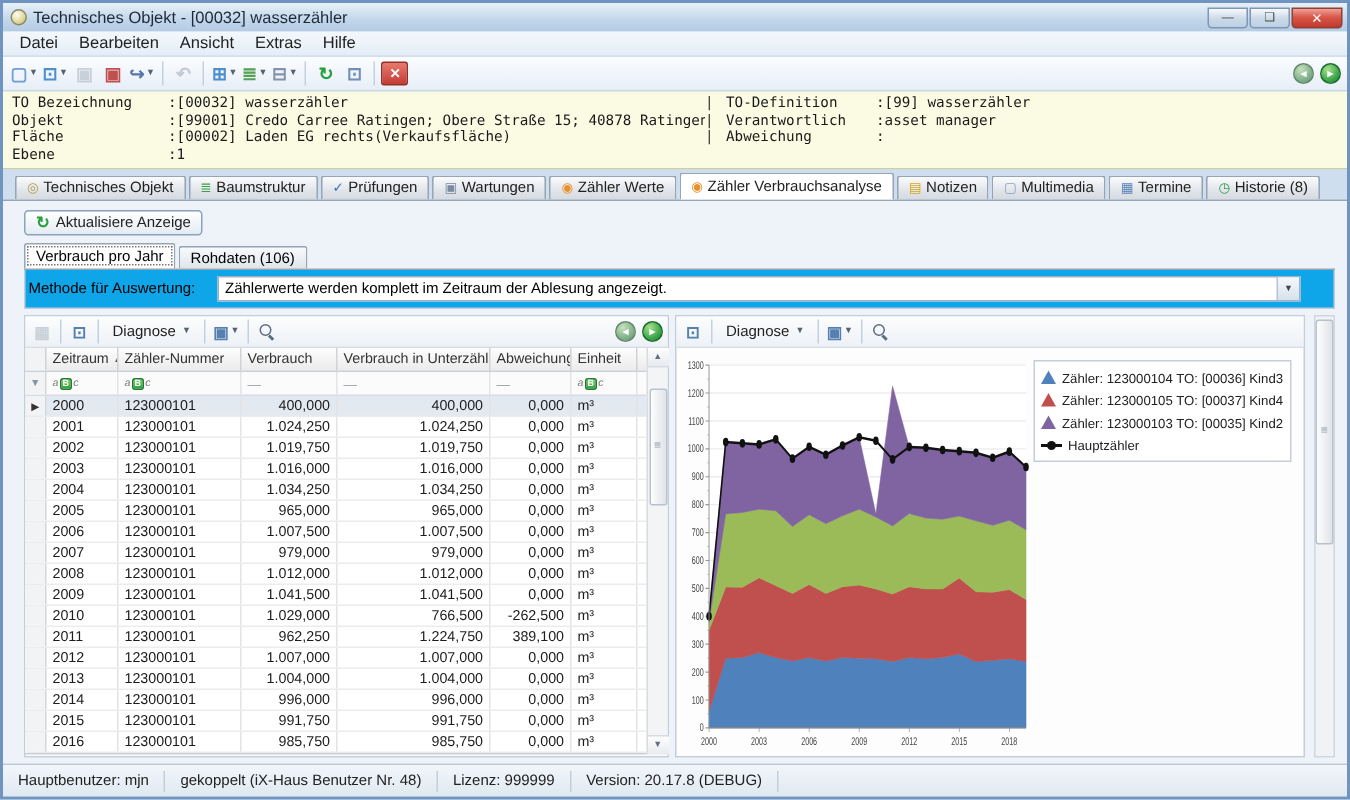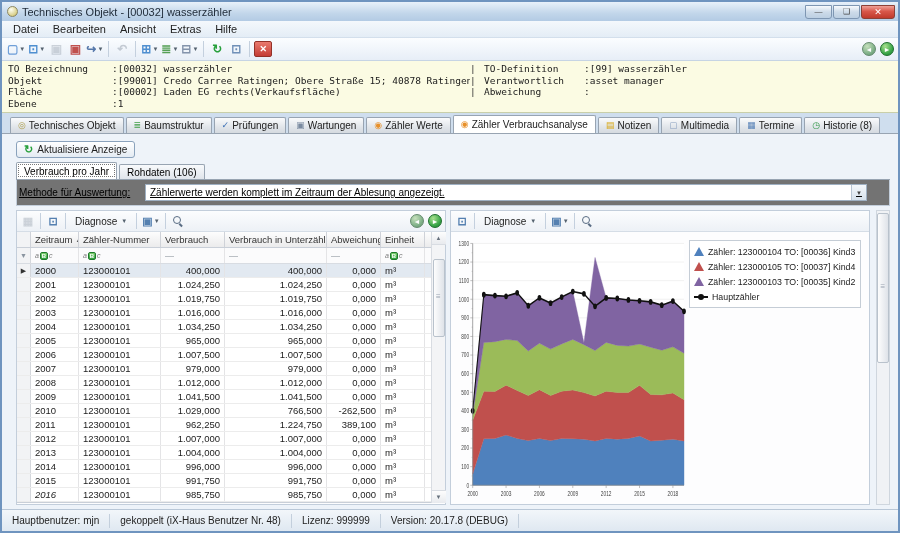--- a/index.html
+++ b/index.html
@@ -41,21 +41,21 @@
   .tabicon{font-size:9px;line-height:9px;}
   
   .tabpage{flex:1;background:#eef3f9;border-top:1px solid #98a4b2;display:flex;flex-direction:column;padding:5px 8px 4px 14px;position:relative;min-height:0;}
   .refresh-row{flex:0 0 20px;}
   .btn{display:inline-flex;align-items:center;gap:4px;height:17px;padding:0 7px;font-size:10px;color:#222;background:linear-gradient(#ffffff,#e4ebf3);border:1px solid #8aa2bc;border-radius:3px;}
   .btn .g{color:#28a03c;font-weight:bold;font-size:11px;}
   .subtabs{display:flex;align-items:flex-end;height:18px;gap:2px;flex:0 0 auto;margin-top:2px;}
   .subtab{height:15px;display:flex;align-items:center;padding:0 7px;font-size:10px;background:linear-gradient(#f8fafc,#e0e5eb);border:1px solid #98a4b2;border-bottom:none;border-radius:2px 2px 0 0;}
   .subtab.active{background:#fff;height:17px;outline:1px dotted #777;outline-offset:-3px;}
   .subpage-line{height:1px;background:#98a4b2;flex:0 0 auto;}
-  .method-row{display:flex;align-items:center;gap:8px;padding:4px 2px 4px 2px;flex:0 0 26px;font-size:10px;background:#737373;border:1px solid #c3cedb;border-top:none;text-decoration:underline;}
+  .method-row{display:flex;align-items:center;gap:8px;padding:4px 2px 4px 2px;flex:0 0 26px;font-size:10px;background:#0ea5e9;border:1px solid #c3cedb;border-top:none;}
   .method-label{width:118px;flex:0 0 auto;}
   .combo{flex:1;height:17px;border:1px solid #9fb0c2;background:#fff;display:flex;align-items:center;font-size:10px;padding-left:4px;margin-right:20px;}
   .combo .val{flex:1;}
   .combo .cbtn{width:15px;height:15px;background:linear-gradient(#f4f8fb,#d6e1ec);border-left:1px solid #b7c4d2;display:flex;align-items:center;justify-content:center;font-size:6px;color:#444;}
   
   .panes{flex:1;display:flex;gap:4px;padding-top:4px;min-height:0;background:#eef3f9;}
   .panel{background:#fdfdfe;border:1px solid #c3cedb;display:flex;flex-direction:column;min-height:0;}
   .panel.left{width:430px;flex:0 0 auto;}
   .panel.right{flex:1;}
   .ptool{height:21px;background:linear-gradient(#fcfdfe,#edf1f6);border-bottom:1px solid #d5dde6;display:flex;align-items:center;padding:0 3px;gap:1px;font-size:10px;flex:0 0 auto;}
@@ -515,21 +515,21 @@
                 <div class="gc ind"></div>
                 <div class="gc " style="width: 48px; flex: 0 0 auto;">2015</div>
                 <div class="gc " style="width: 82px; flex: 0 0 auto;">123000101</div>
                 <div class="gc right" style="width: 64px; flex: 0 0 auto;">991,750</div>
                 <div class="gc right" style="width: 102px; flex: 0 0 auto;">991,750</div>
                 <div class="gc right" style="width: 54px; flex: 0 0 auto;">0,000</div>
                 <div class="gc " style="width: 44px; flex: 0 0 auto;">m³</div>
               </div>
               <div class="grow">
                 <div class="gc ind"></div>
-                <div class="gc " style="width: 48px; flex: 0 0 auto; font-style: italic;">2016</div>
+                <div class="gc " style="width: 48px; flex: 0 0 auto;">2016</div>
                 <div class="gc " style="width: 82px; flex: 0 0 auto;">123000101</div>
                 <div class="gc right" style="width: 64px; flex: 0 0 auto;">985,750</div>
                 <div class="gc right" style="width: 102px; flex: 0 0 auto;">985,750</div>
                 <div class="gc right" style="width: 54px; flex: 0 0 auto;">0,000</div>
                 <div class="gc " style="width: 44px; flex: 0 0 auto;">m³</div>
               </div>
             </div>
           <div class="vscroll">
             <span class="varrow">▲</span>
             <span class="vthumb"></span>

